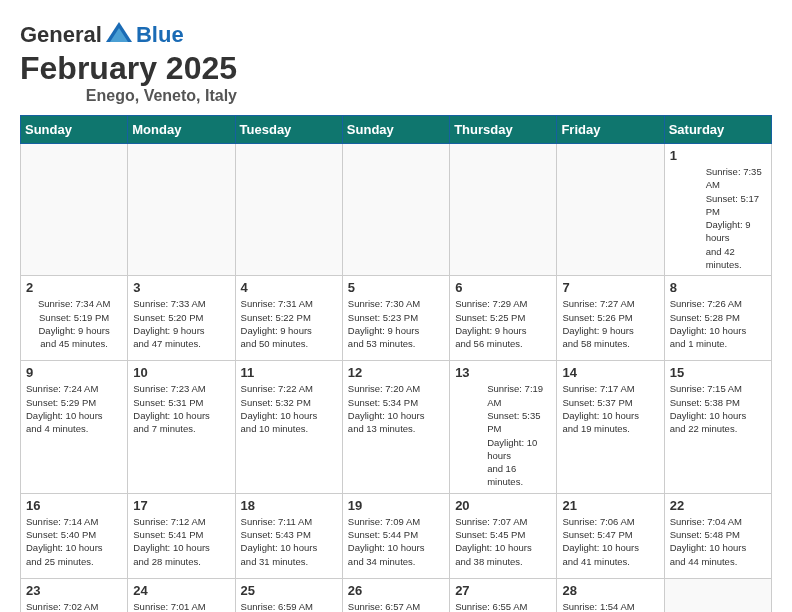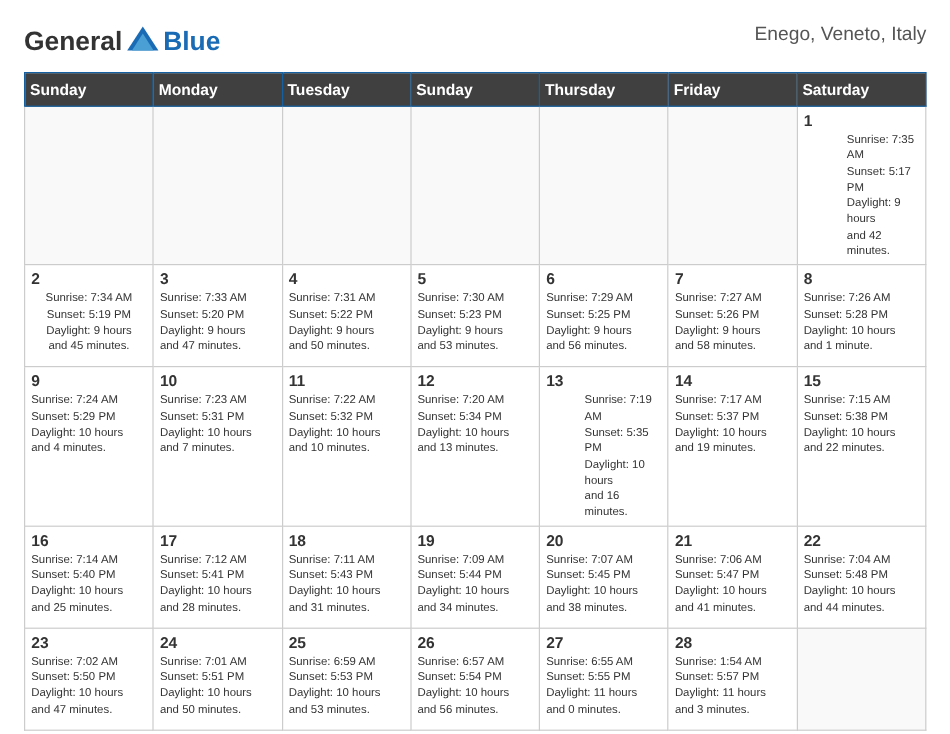--- a/index.html
+++ b/index.html
@@ -8,20 +8,21 @@
       background: #fff;
       width: 792px;
       min-height: 612px;
       padding: 20px;
     }
     .header {
       display: flex;
       justify-content: space-between;
       align-items: flex-start;
       margin-bottom: 10px;
+      flex-direction: column;
     }
     .logo {
       display: flex;
       flex-direction: column;
       align-items: flex-start;
     }
     .logo-text {
       display: flex;
       align-items: center;
       font-size: 22px;
@@ -39,28 +40,29 @@
       text-align: right;
     }
     .month-year {
       font-size: 32px;
       font-weight: bold;
       color: #333;
     }
     .location {
       font-size: 16px;
       color: #555;
+      font-weight: bold;
     }
     .calendar {
       width: 100%;
       border-collapse: collapse;
       border: 1px solid #ccc;
     }
     .calendar th {
-      background-color: #404040;
+      background-color: #0f766e;
       color: #fff;
       font-size: 13px;
       font-weight: bold;
       padding: 6px 4px;
       text-align: left;
       border: 1px solid #1560a0;
     }
     .calendar td {
       vertical-align: top;
       border: 1px solid #ccc;
@@ -97,20 +99,21 @@
     <div class="logo-text">
       <span class="logo-general">General</span>
       <svg class="logo-icon" viewBox="0 0 30 30">
         <polygon points="15,2 28,22 2,22" fill="#1a6bb5"></polygon>
         <polygon points="15,8 24,22 6,22" fill="#4a9fd4"></polygon>
       </svg>
       <span class="logo-blue">Blue</span>
     </div>
   </div>
   <div class="title-block">
+    <div class="month-year">February 2025</div>
     <div class="location">Enego, Veneto, Italy</div>
   </div>
 </div>
 
 <table class="calendar">
   <thead>
     <tr>
     <th>Sunday</th>
         <th>Monday</th>
         <th>Tuesday</th>

